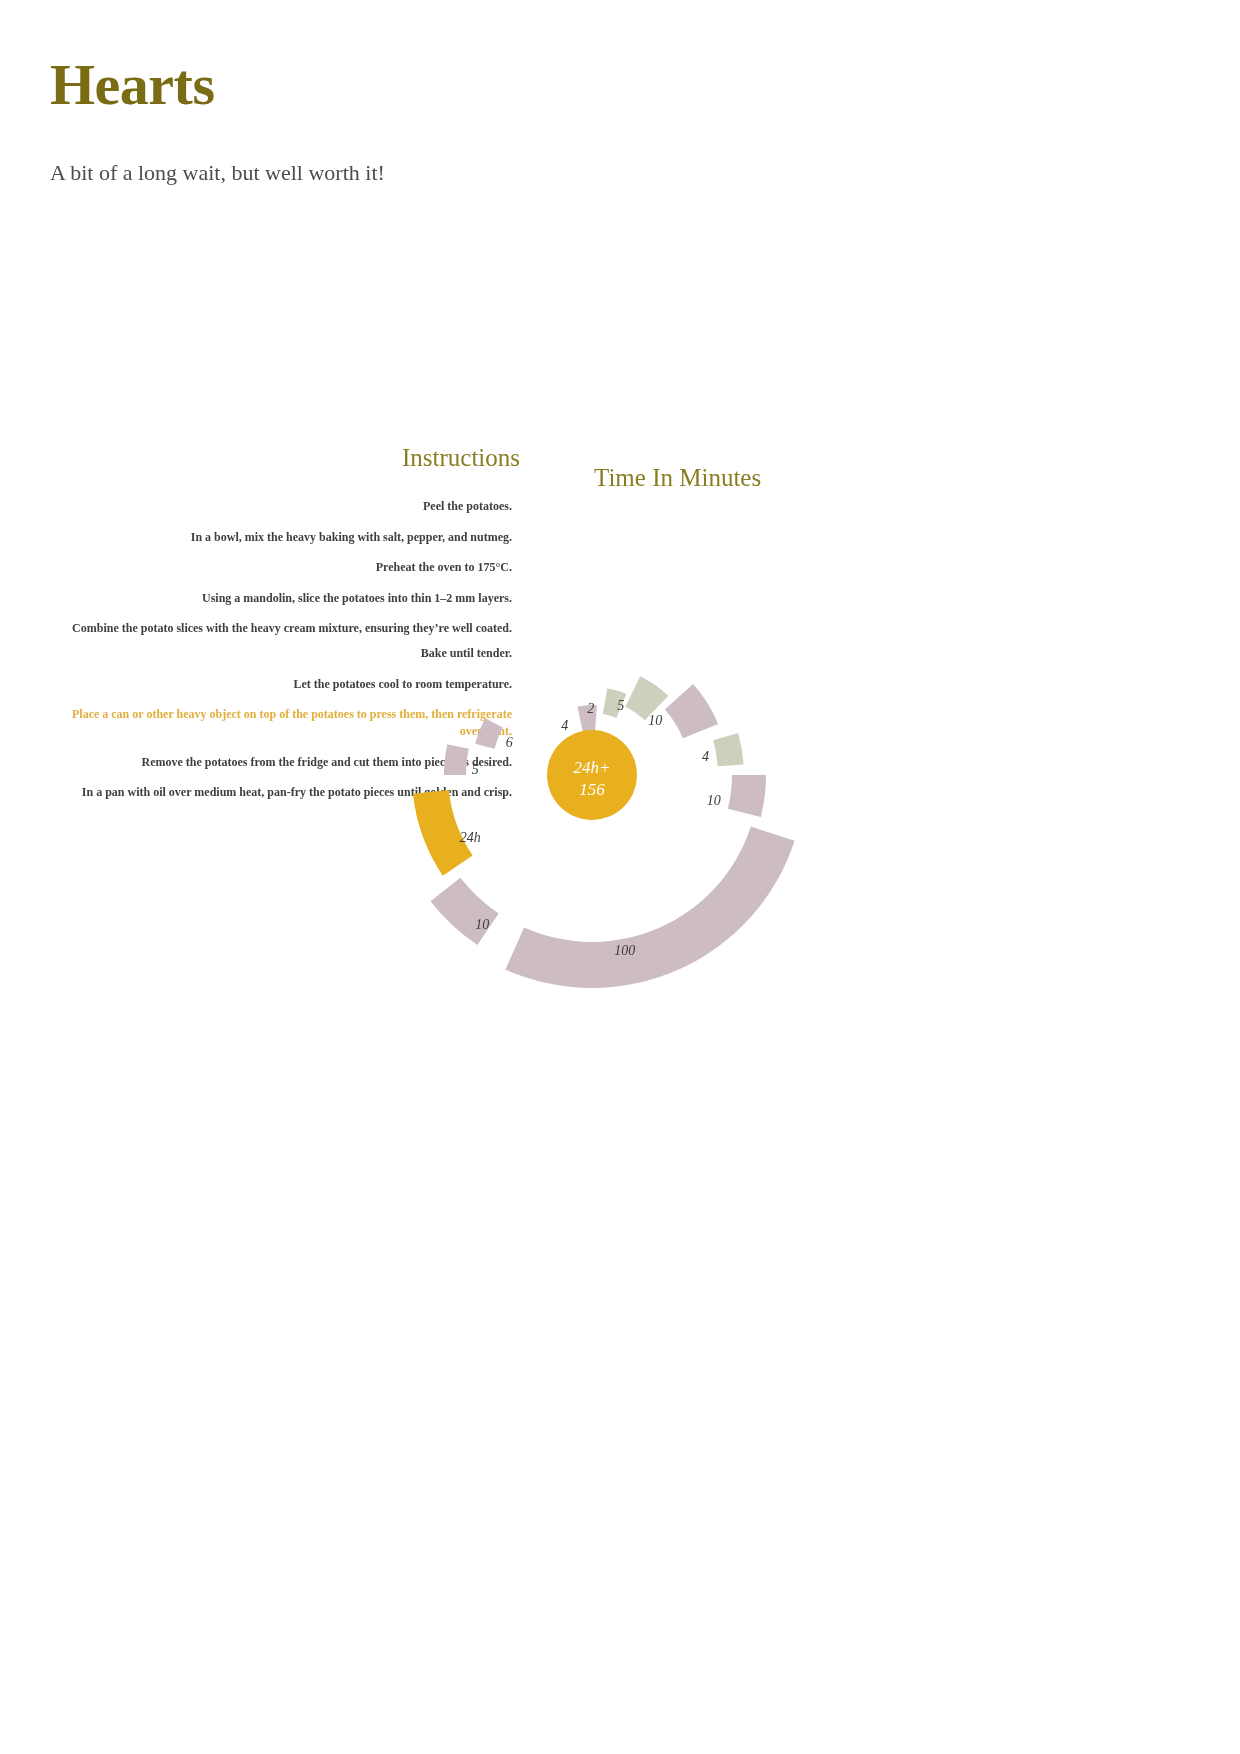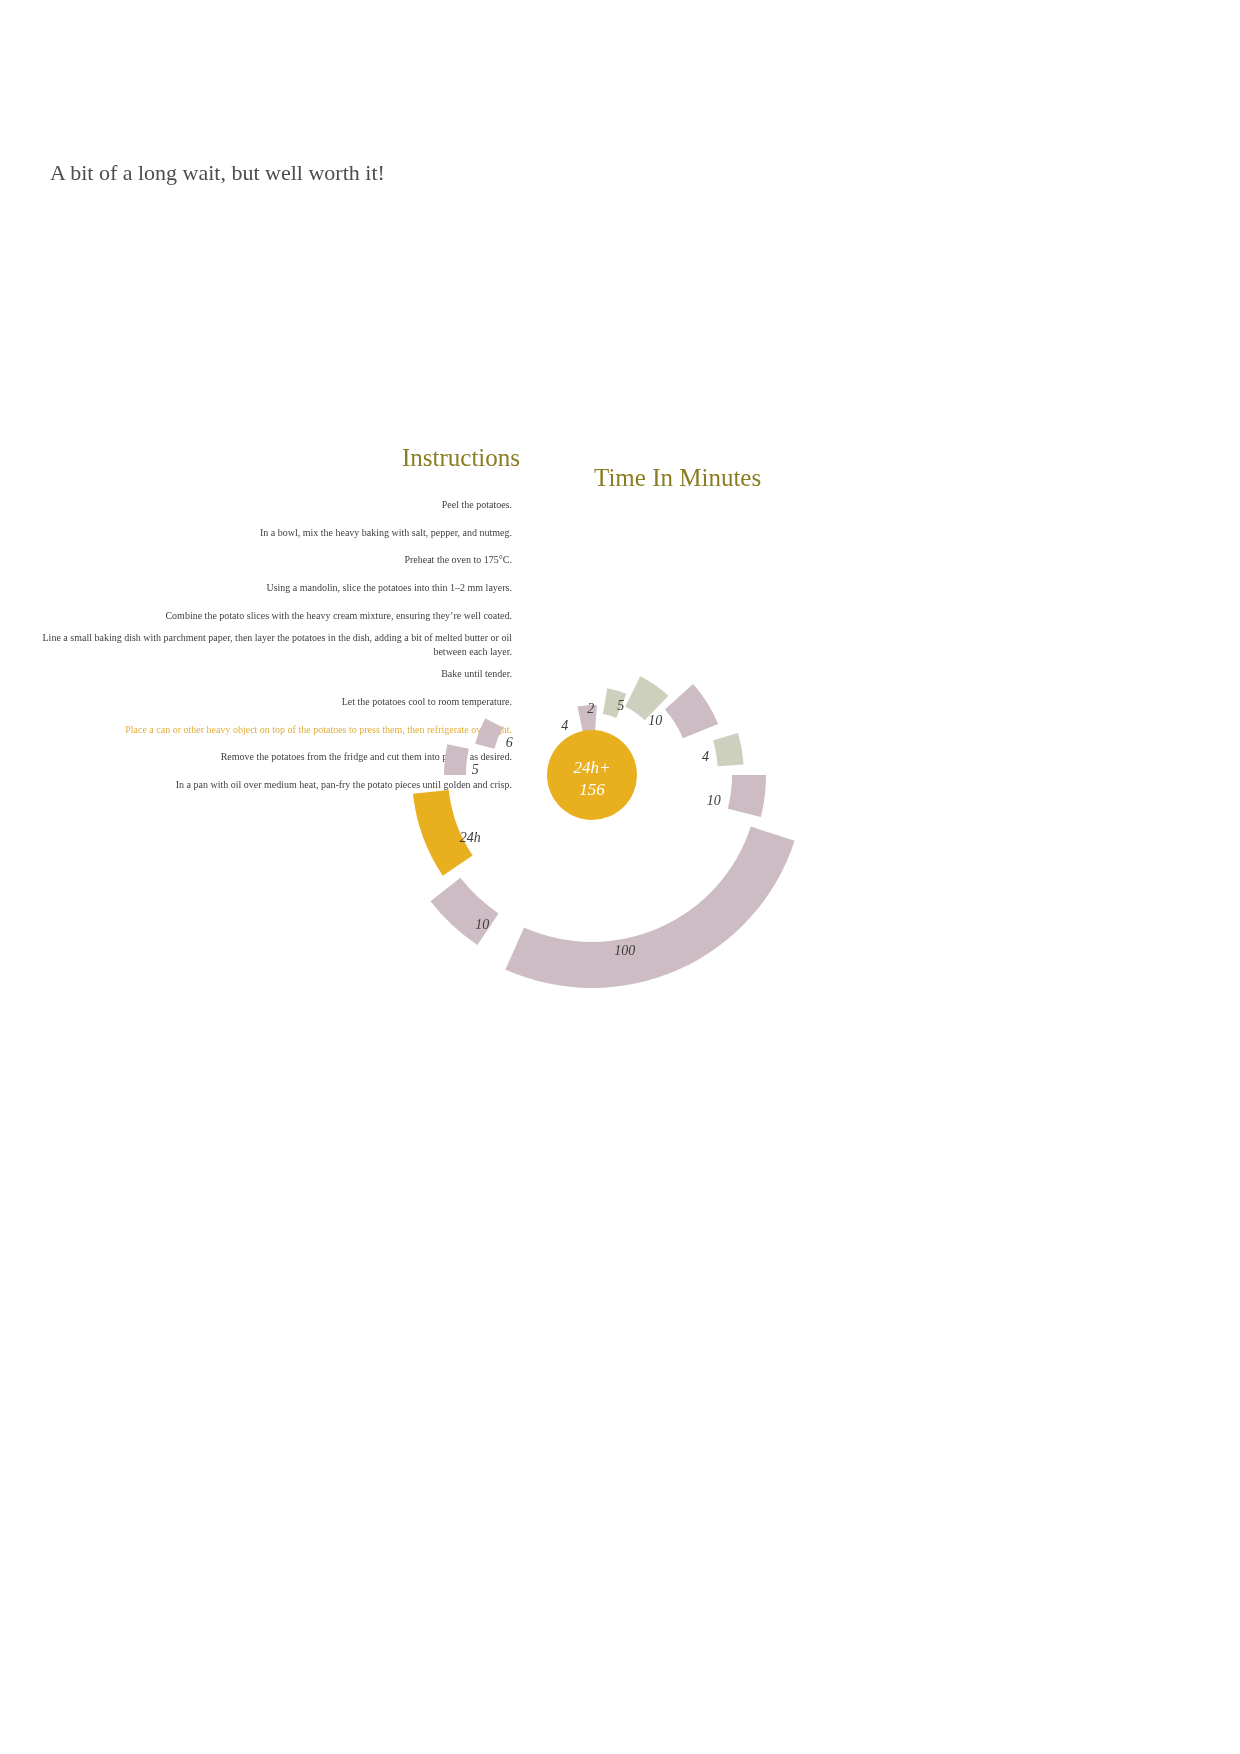--- a/index.html
+++ b/index.html
@@ -58,24 +58,25 @@
 
   
   .instructions-list {
     position: absolute;
     left: 40px;
     top: 498px;
     width: 472px;
     text-align: right;
   }
   .instruction {
-    font-size: 10px;
+    font-size: 12px;
     line-height: 1.42;
     color: #3f3f3f;
     margin-bottom: 13.5px;
+    font-weight: bold;
   }
   .instruction.tight {
     margin-bottom: 8px;
   }
   .instruction.highlight {
     color: #e2ae3c;
   }
 
   
   .chart {
@@ -101,34 +102,34 @@
     font-size: 17px;
     fill: #ffffff;
     text-anchor: middle;
   }
 </style>
 </head>
 <body>
 
 <div class="page">
 
+  <div class="title">Hearts</div>
 
   <div class="subtitle">A bit of a long wait, but well worth it!</div>
 
   <div class="col-head instructions">Instructions</div>
 
   <div class="col-head time">Time In Minutes</div>
 
   <div class="instructions-list">
       <div class="instruction">Peel the potatoes.</div>
       <div class="instruction">In a bowl, mix the heavy baking with salt, pepper, and nutmeg.</div>
       <div class="instruction">Preheat the oven to 175°C.</div>
       <div class="instruction">Using a mandolin, slice the potatoes into thin 1–2 mm layers.</div>
       <div class="instruction tight">Combine the potato slices with the heavy cream mixture, ensuring they’re well coated.</div>
-      <div class="instruction tight">Line a small baking dish with parchment paper, then layer the potatoes in the dish, adding a bit of melted butter or oil between each layer.</div>
       <div class="instruction">Bake until tender.</div>
       <div class="instruction">Let the potatoes cool to room temperature.</div>
       <div class="instruction highlight">Place a can or other heavy object on top of the potatoes to press them, then refrigerate overnight.</div>
       <div class="instruction">Remove the potatoes from the fridge and cut them into pieces as desired.</div>
       <div class="instruction">In a pan with oil over medium heat, pan-fry the potato pieces until golden and crisp.</div>
     </div>
 
   <div class="chart">
     <svg id="spiral-svg" width="420" height="590" viewBox="0 0 420 590">
         <path d="M 147.44618164275687 236.5296679486336 A 70 70 0 0 1 166.88295316208877 235.17051648181229

